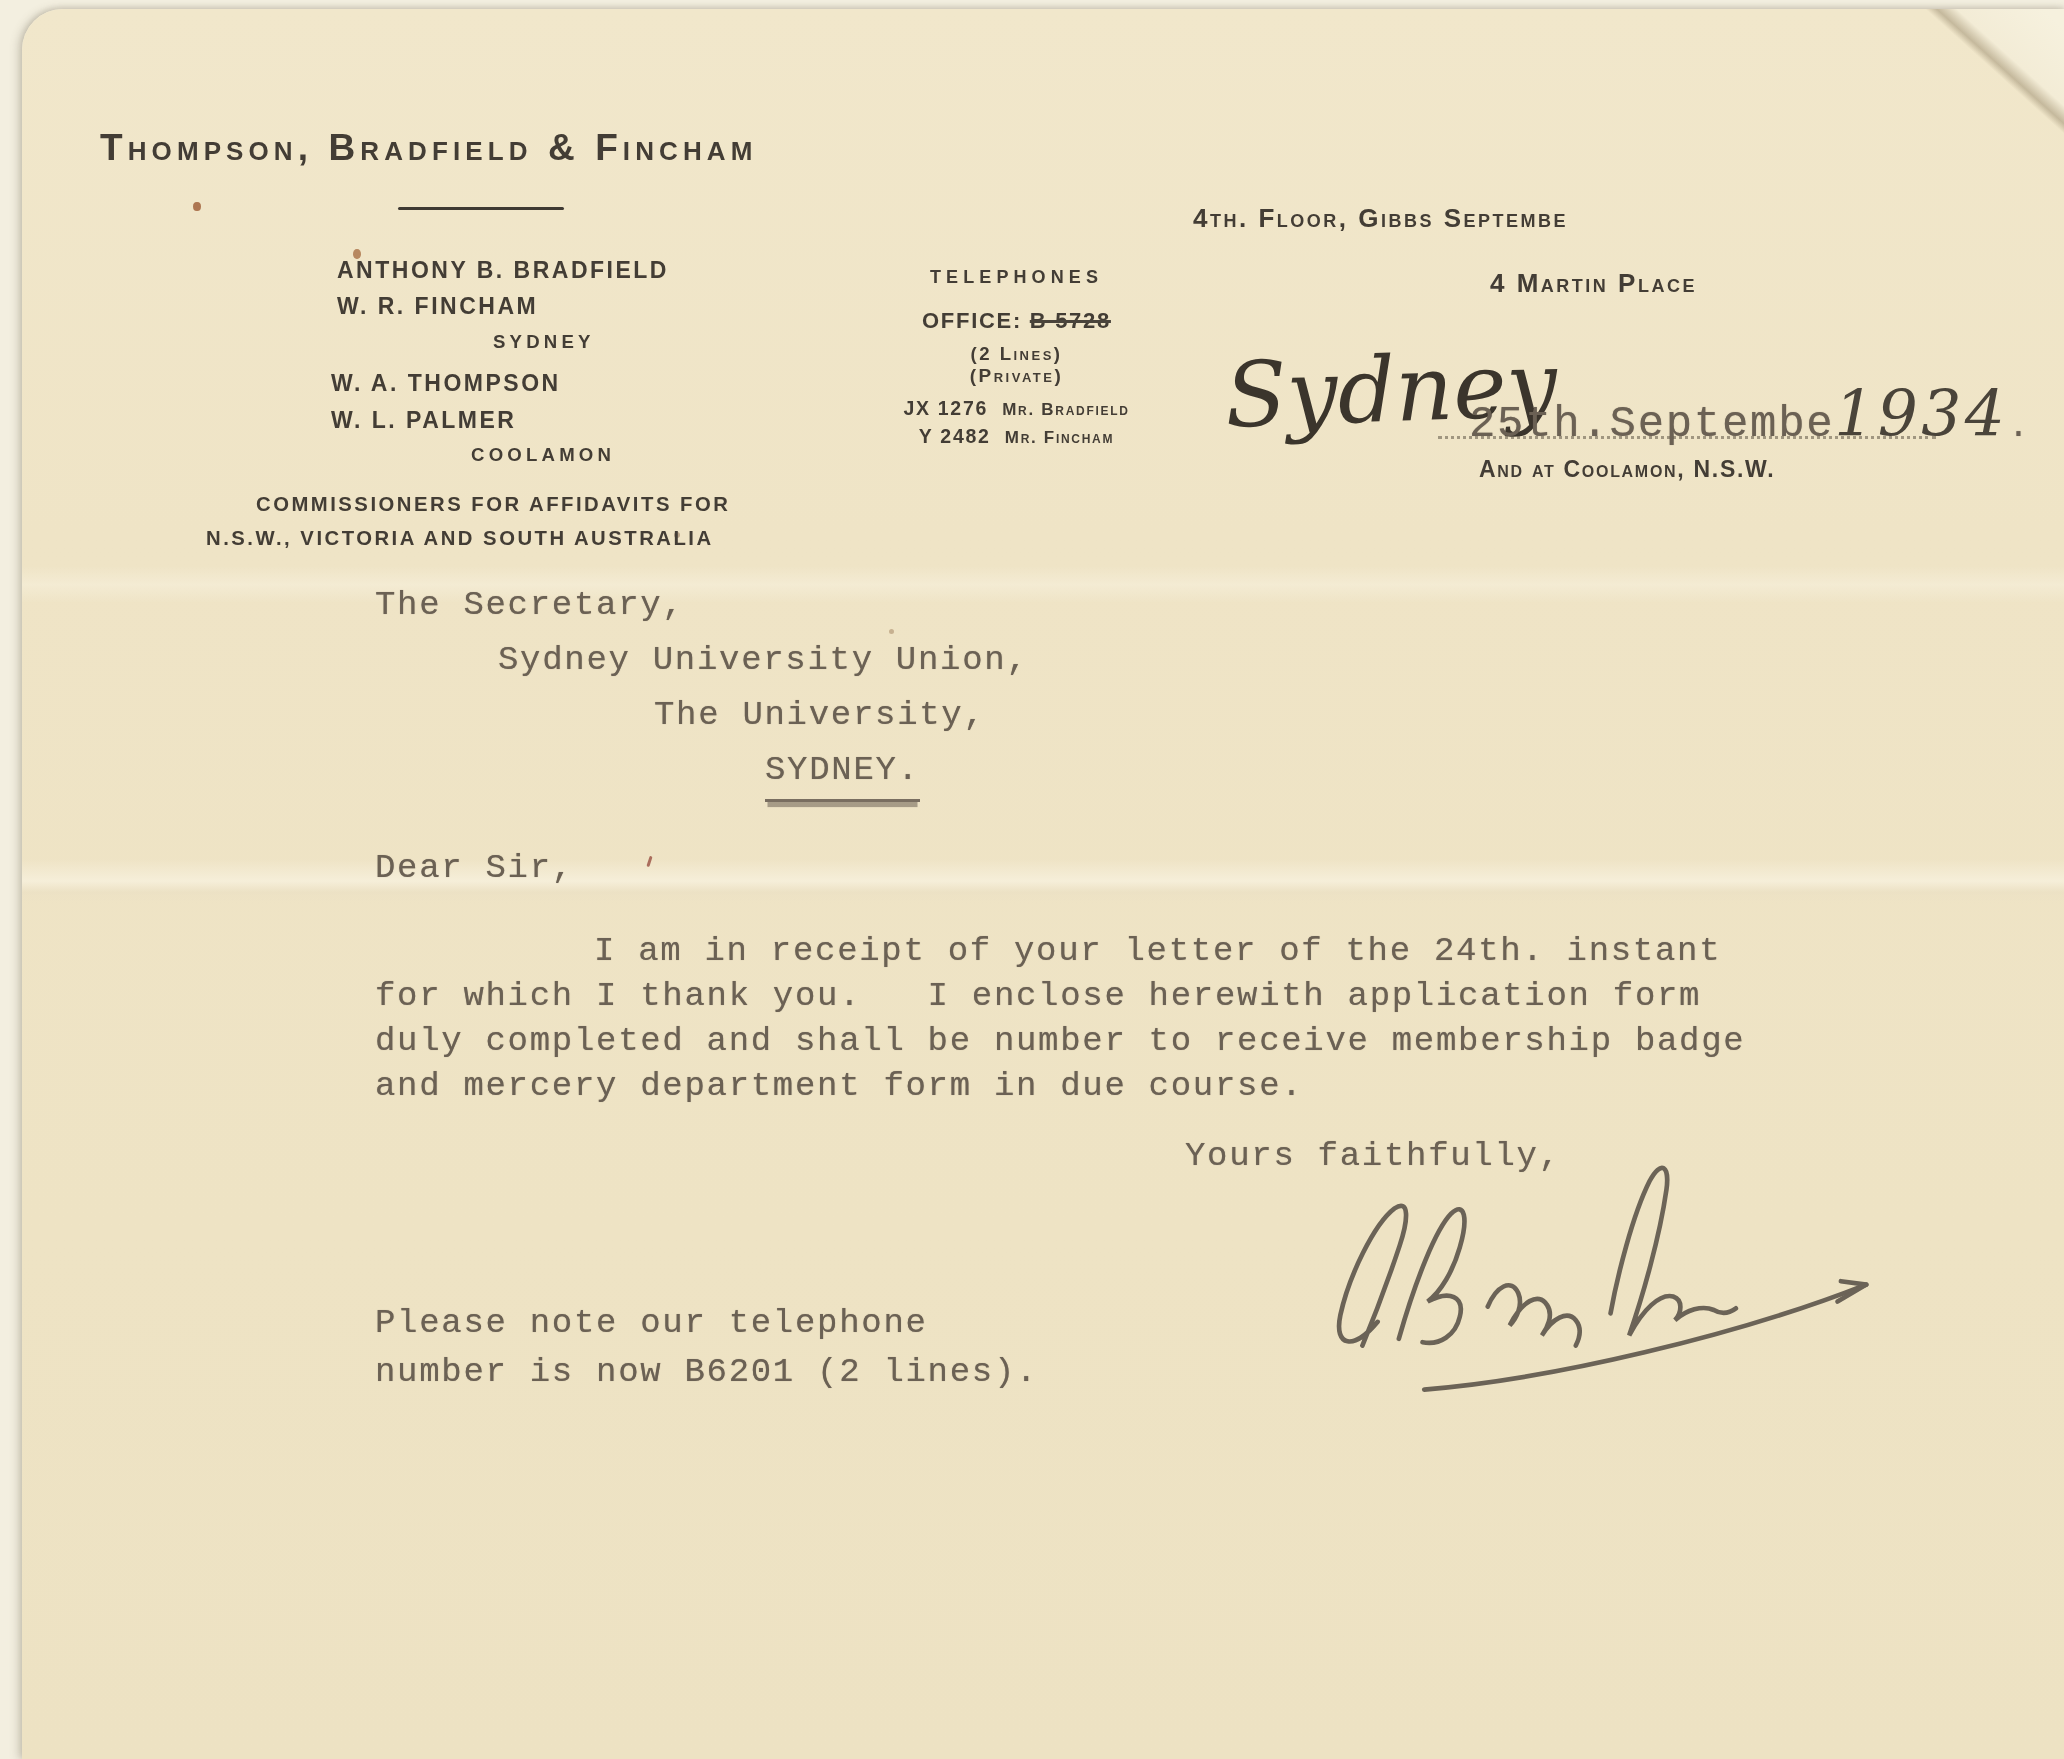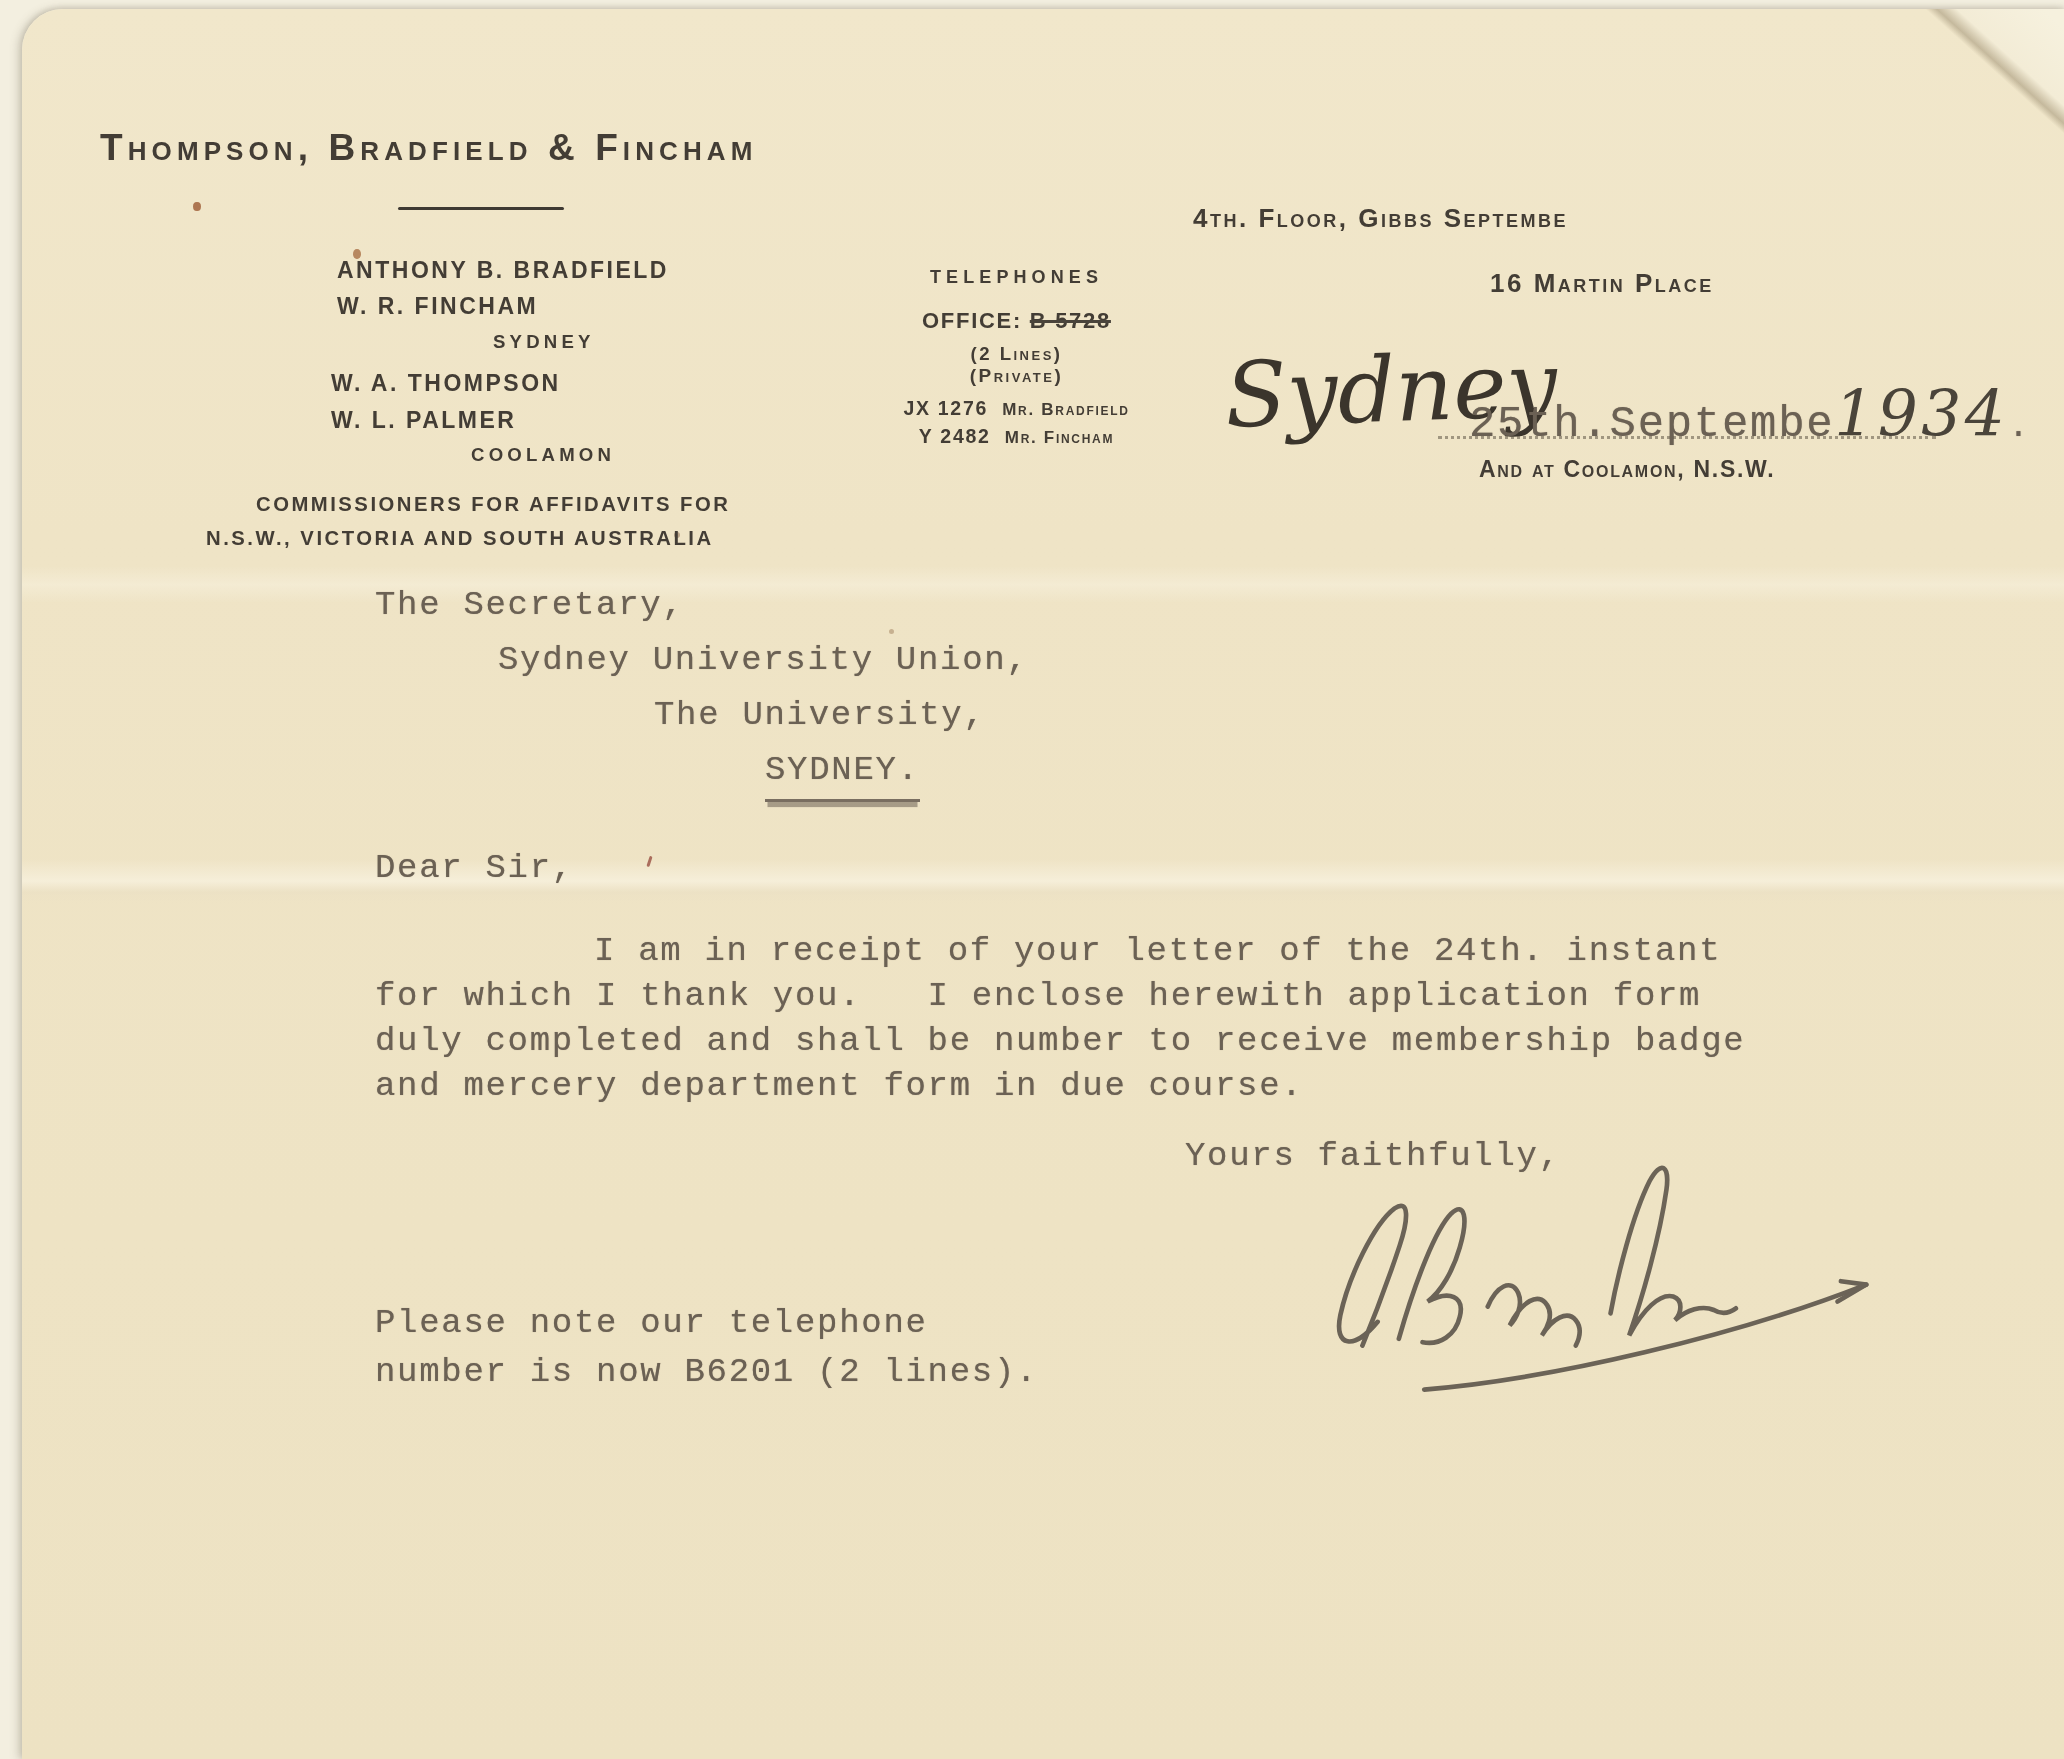--- a/index.html
+++ b/index.html
@@ -91,21 +91,21 @@
 <div class="phones">
   <div class="print ph-line" style="position:relative;font-size:18px;letter-spacing:5.1px;">TELEPHONES</div>
   <div class="print ph-line" style="position:relative;margin-top:20.3px;font-size:22px;letter-spacing:1.7px;"><span>OFFICE:</span><span> <span class="struck">B 5728</span></span></div>
   <div class="print ph-line sc" style="position:relative;margin-top:8.5px;font-size:18.6px;letter-spacing:2.5px;">(2 Lines)</div>
   <div class="print ph-line sc" style="position:relative;font-size:19px;letter-spacing:2.5px;">(Private)</div>
   <div class="print ph-line" style="position:relative;margin-top:10.2px;font-size:19.5px;letter-spacing:1.7px;"><span>JX 1276</span>&nbsp;&nbsp;<span class="sc" style="font-size:17px;">Mr. Bradfield</span></div>
   <div class="print ph-line" style="position:relative;margin-top:5.1px;font-size:19.5px;letter-spacing:1.7px;"><span>Y 2482</span>&nbsp;&nbsp;<span class="sc" style="font-size:17px;">Mr. Fincham</span></div>
 </div>
 
 <div class="print sc" style="left:1193px;top:203px;font-size:26px;letter-spacing:2.5px;">4th. Floor, Gibbs Septembe</div>
-<div class="print sc" style="left:1490px;top:268px;font-size:26px;letter-spacing:2.5px;">16 Martin Place</div>
+<div class="print sc" style="left:1490px;top:268px;font-size:26px;letter-spacing:2.5px;">4 Martin Place</div>
 
 <div class="script" style="left:1225px;top:337px;font-size:90px;">Sydney</div>
 
 <div class="dateline">
   <span class="typed" style="position:relative;font-size:44px;">25th.Septembe</span>
     <span class="year">1934</span>
     <span class="typed" style="position:relative;font-size:34px;">.</span>
 </div>
 <div class="dotted" style="left:1438px;top:436px;width:498px;"></div>
 

